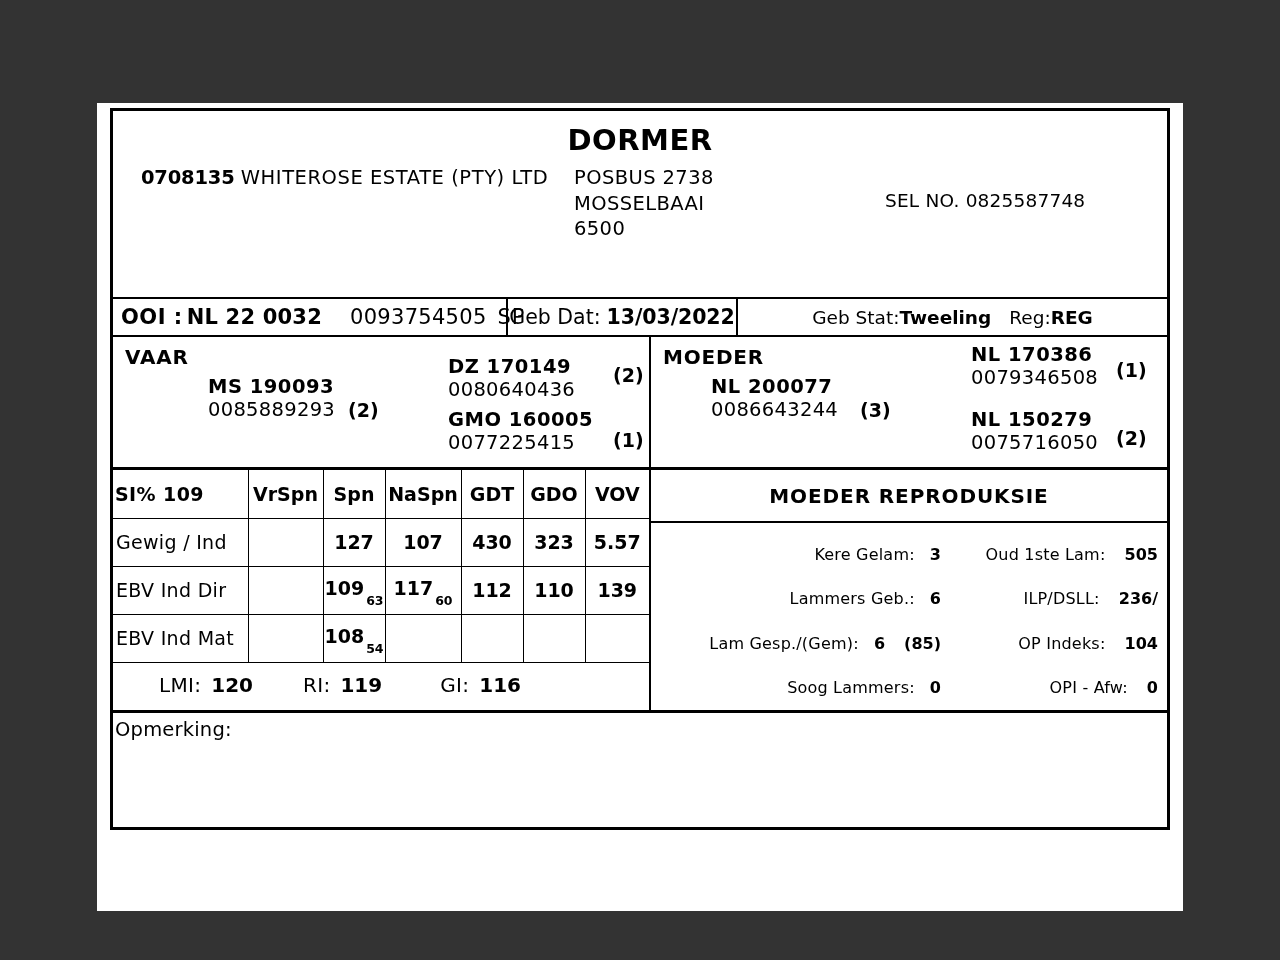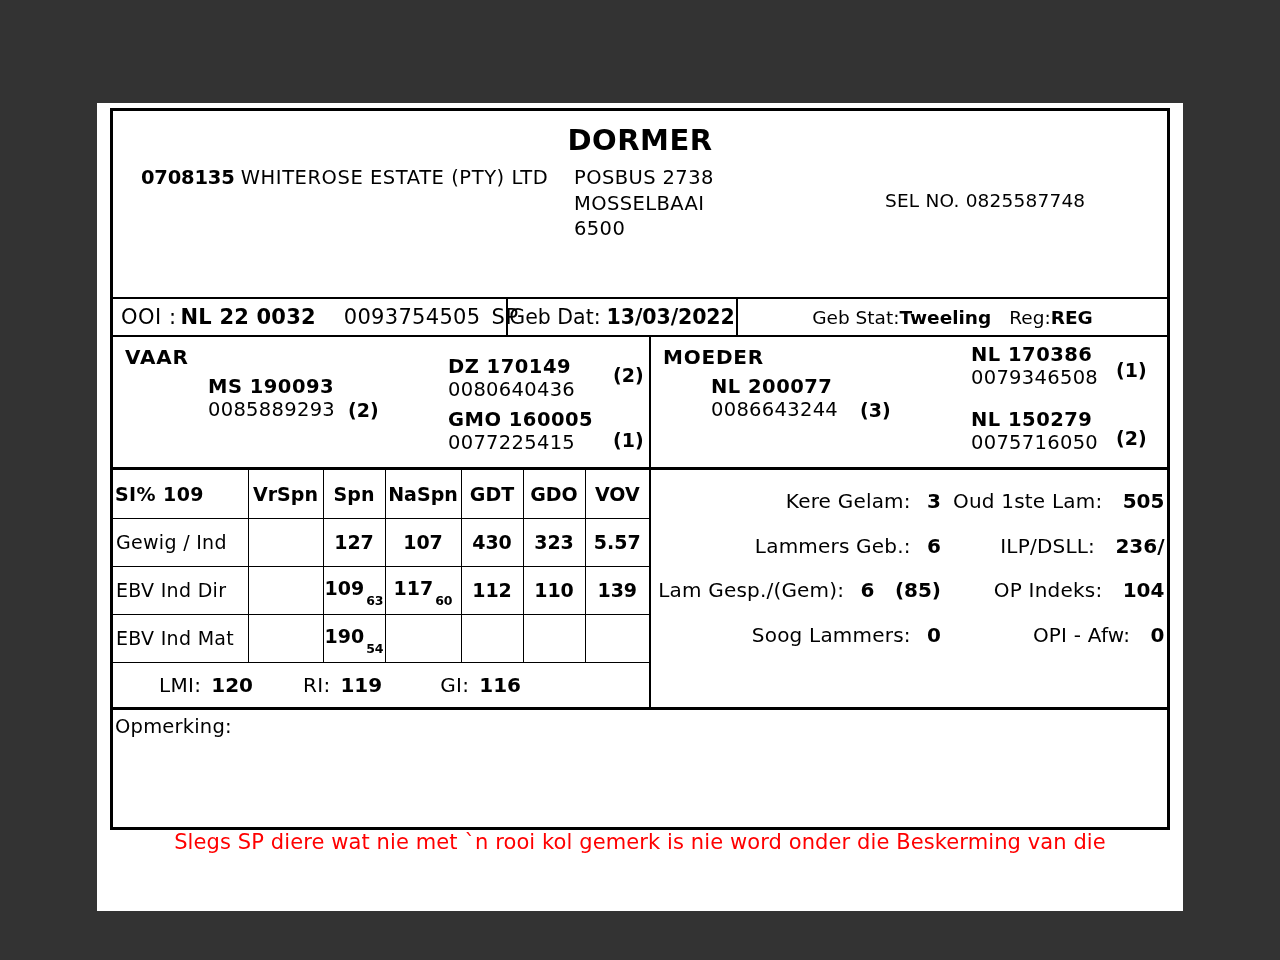--- a/index.html
+++ b/index.html
@@ -90,21 +90,21 @@
     letter-spacing: 1.2px;
   }
   .lot-c2 {
     width: 395px;
     border-right: 2px solid #000;
     display: flex; align-items: center;
     padding-left: 8px;
     font-size: 21px;
     white-space: nowrap;
   }
-  .lot-c2 .lbl { letter-spacing: 0.5px; }
+  .lot-c2 .lbl { letter-spacing: 0.5px; font-weight: bold; }
   .lot-c2 .ooi { font-weight: bold; letter-spacing: 0.2px; margin-left: 4px;}
   .lot-c2 .fileno { margin-left: 28px; letter-spacing: 0.3px;}
   .lot-c2 .sp { margin-left: 11px; letter-spacing: 0.8px;}
   .lot-c3 {
     width: 230px;
     border-right: 2px solid #000;
     display: flex; align-items: center; justify-content: center;
     font-size: 20.5px;
     white-space: nowrap;
   }
@@ -209,21 +209,21 @@
     display: flex; align-items: center; justify-content: center;
     font-size: 20px; font-weight: bold; letter-spacing: 0.9px;
     border-bottom: 2px solid #000;
     box-sizing: border-box;
   }
   .mr-body { padding-top: 9px; }
   .mr-row {
     display: flex;
     height: 44.5px;
     align-items: center;
-    font-size: 20px;
+    font-size: 16px;
     white-space: nowrap;
     gap: 12px;
   }
   .mr-l { width: 290px; text-align: right; }
   .mr-r { flex: 1; text-align: right; padding-right: 9px; }
   .mr-k { letter-spacing: 0.2px; }
   .mr-v { font-weight: bold; margin-left: 10px; }
   .mr-v2 { font-weight: bold; margin-left: 14px; }
 
   
@@ -375,21 +375,21 @@
               <td></td>
               <td><span>109</span><span class="sub">63</span></td>
               <td><span>117</span><span class="sub sub-sp">60</span></td>
               <td>112</td>
               <td>110</td>
               <td>139</td>
             </tr>
             <tr>
               <td class="rowlbl">EBV Ind Mat</td>
               <td></td>
-              <td><span>190</span><span class="sub">54</span></td>
+              <td><span>108</span><span class="sub">54</span></td>
               <td></td>
               <td></td>
               <td></td>
               <td></td>
             </tr>
           </tbody>
         </table>
 
         <div class="idxrow">
           <span class="k">LMI:</span>
@@ -397,20 +397,21 @@
           <span class="idx-gap1"></span>
           <span class="k">RI:</span>
           <span class="v">119</span>
           <span class="idx-gap2"></span>
           <span class="k">GI:</span>
           <span class="v">116</span>
         </div>
       </div>
 
       <div class="lower-right">
+        <div class="mr-title">MOEDER REPRODUKSIE</div>
         <div class="mr-body">
 
           <div class="mr-row">
             <div class="mr-l">
               <span class="mr-k">Kere Gelam:</span>
               <span class="mr-v">3</span>
             </div>
             <div class="mr-r">
               <span class="mr-k">Oud 1ste Lam:</span>
               <span class="mr-v2">505</span>
@@ -455,14 +456,13 @@
       </div>
     </div>
 
     <div class="opm">
       <span>Opmerking:</span>
       <span></span>
     </div>
 
   </div>
 
-  <div class="footnote" style="color: rgb(255, 0, 0);">Slegs SP diere wat nie met `n rooi kol gemerk is nie word onder die Beskerming van die</div>
 </div>
 
 </body></html>

